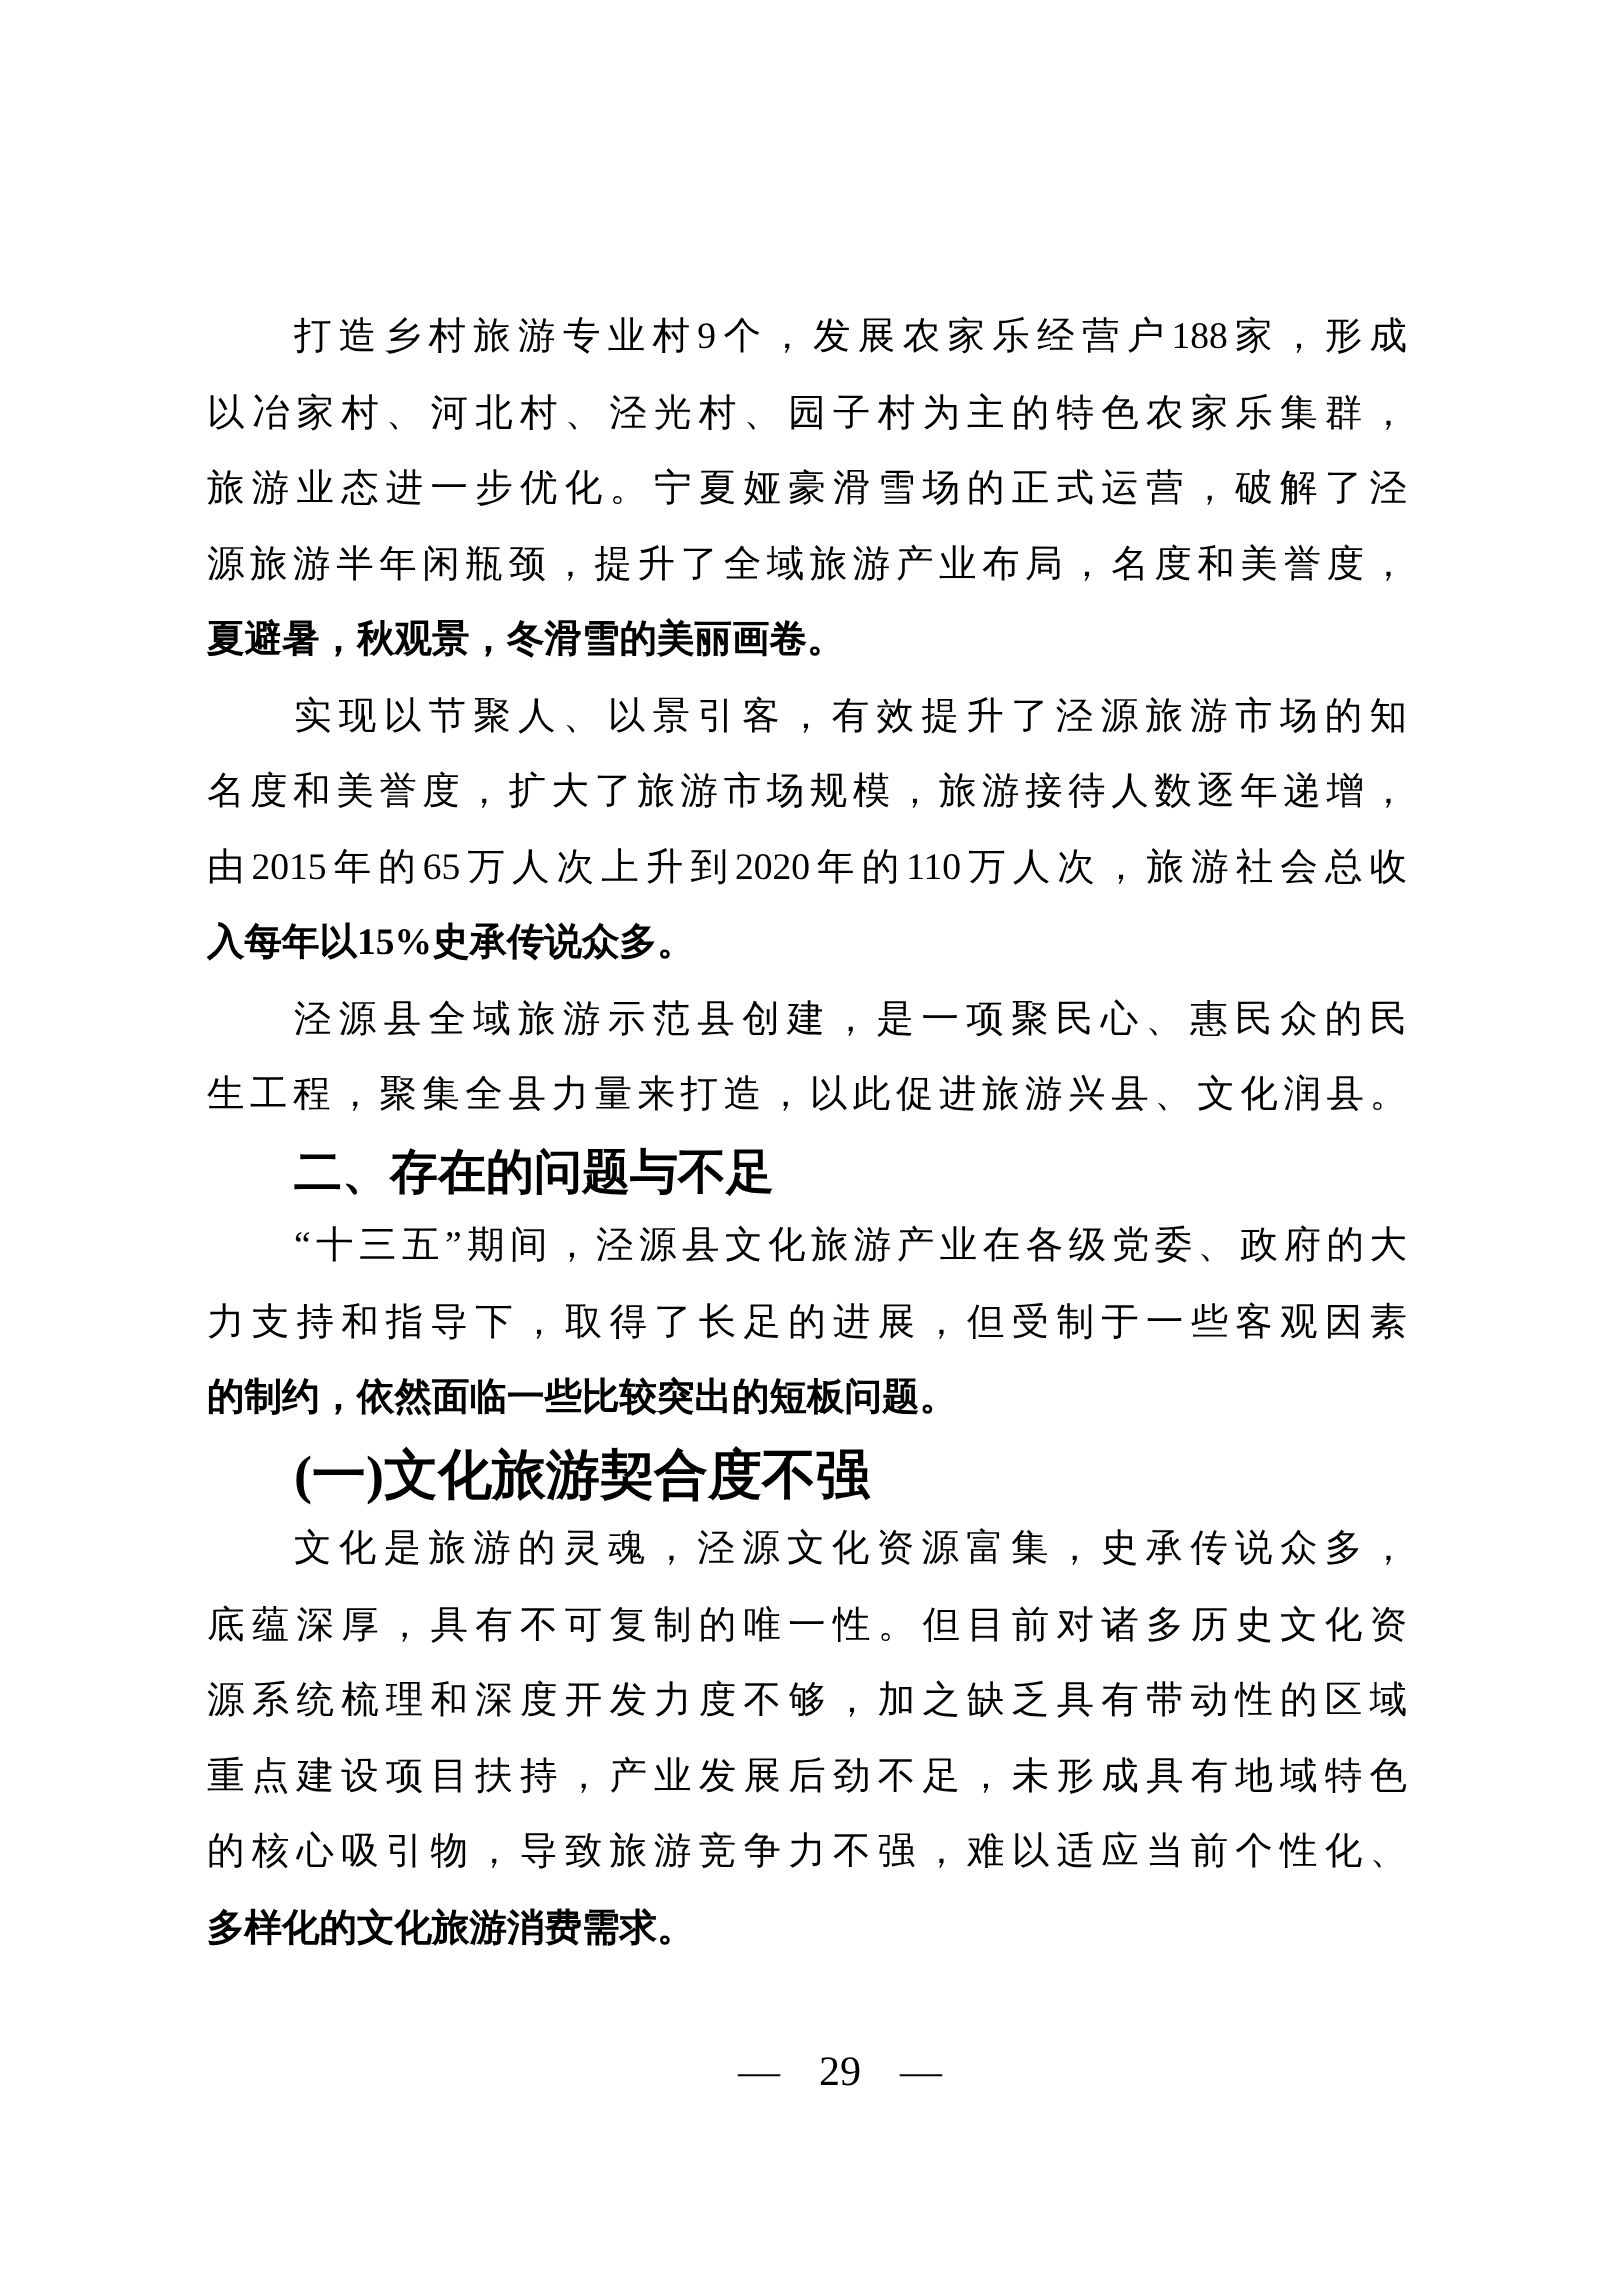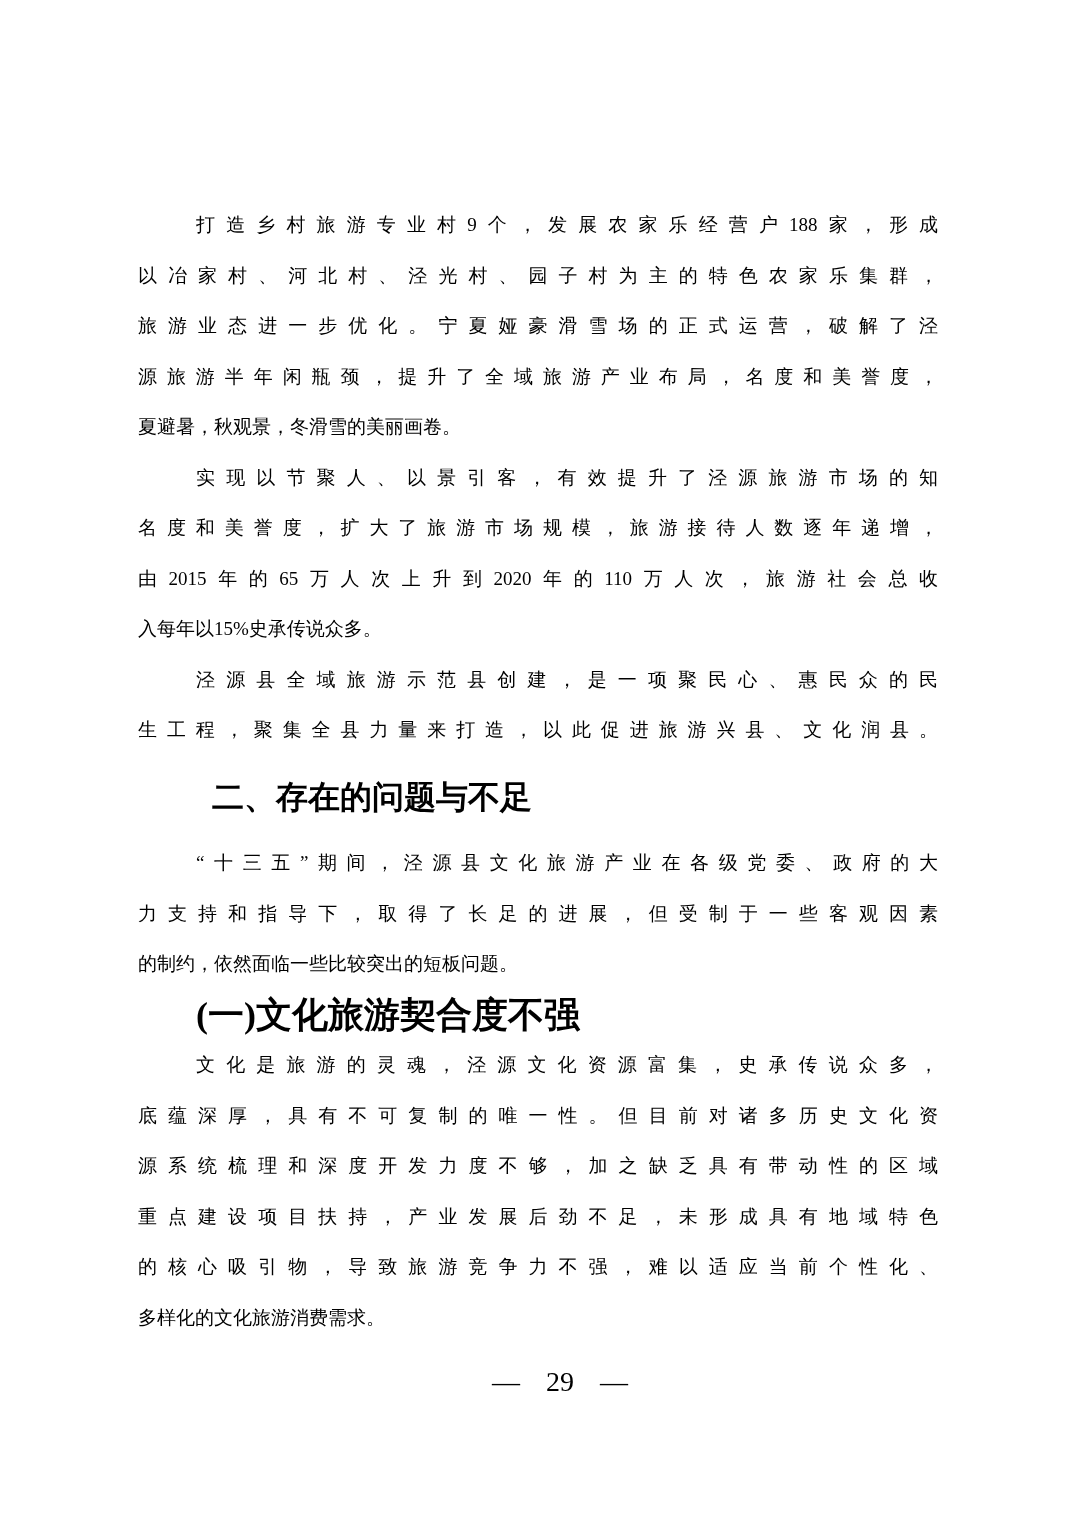--- a/index.html
+++ b/index.html
@@ -21,35 +21,36 @@
     left: 138px;
     top: 200px;
     width: 800px;
   }
   
   .ln {
     margin: 0;
     padding: 0;
     height: 50.5px;
     line-height: 50.5px;
-    font-size: 19px;
+    font-size: 25px;
     letter-spacing: 0;
     text-align: justify;
     text-align-last: justify;
     overflow: hidden;
   }
   .ln.first {
     text-indent: 58px;
   }
   .ln.end {
     text-align: center;
     text-align-last: left;
+    font-weight: bold;
   }
   .heading-1 {
-    margin: 16px;
+    margin: 0;
     padding: 0 0 0 58px;
     height: 50.5px;
     line-height: 50.5px;
     font-size: 32px;
     font-weight: bold;
     font-family: "Liberation Sans", "DejaVu Sans", sans-serif;
     text-align: left;
   }
   .heading-2 {
     margin: 0;

